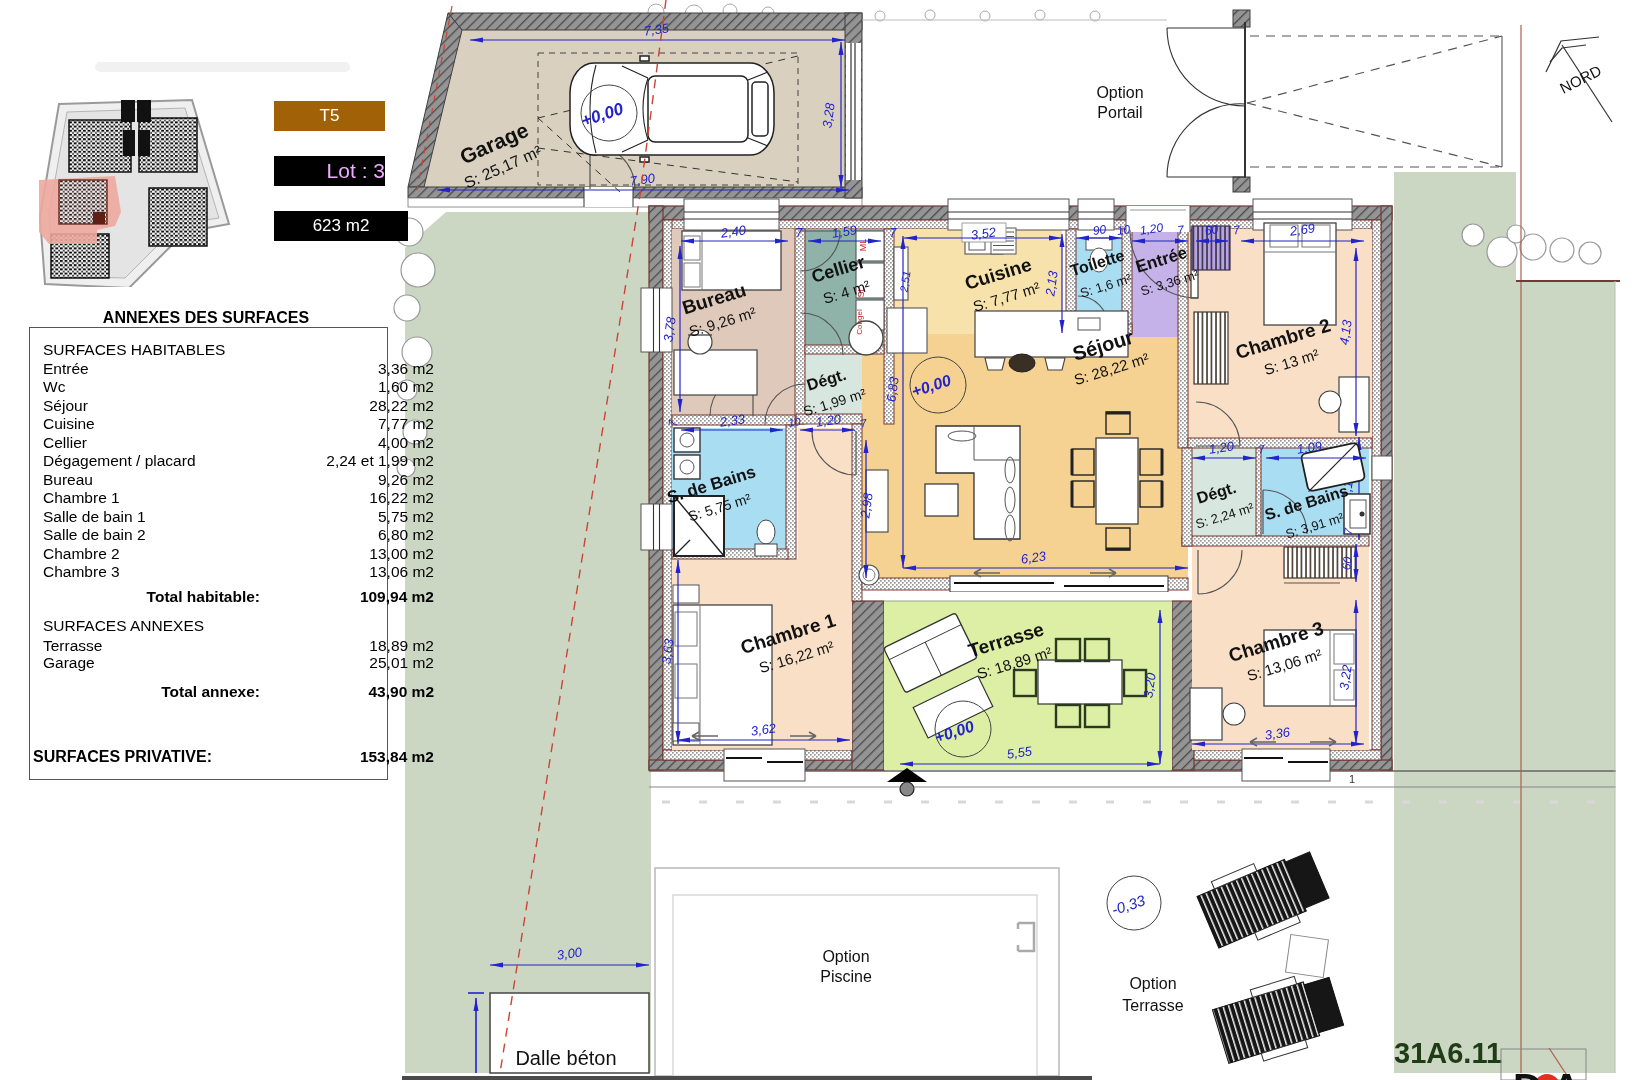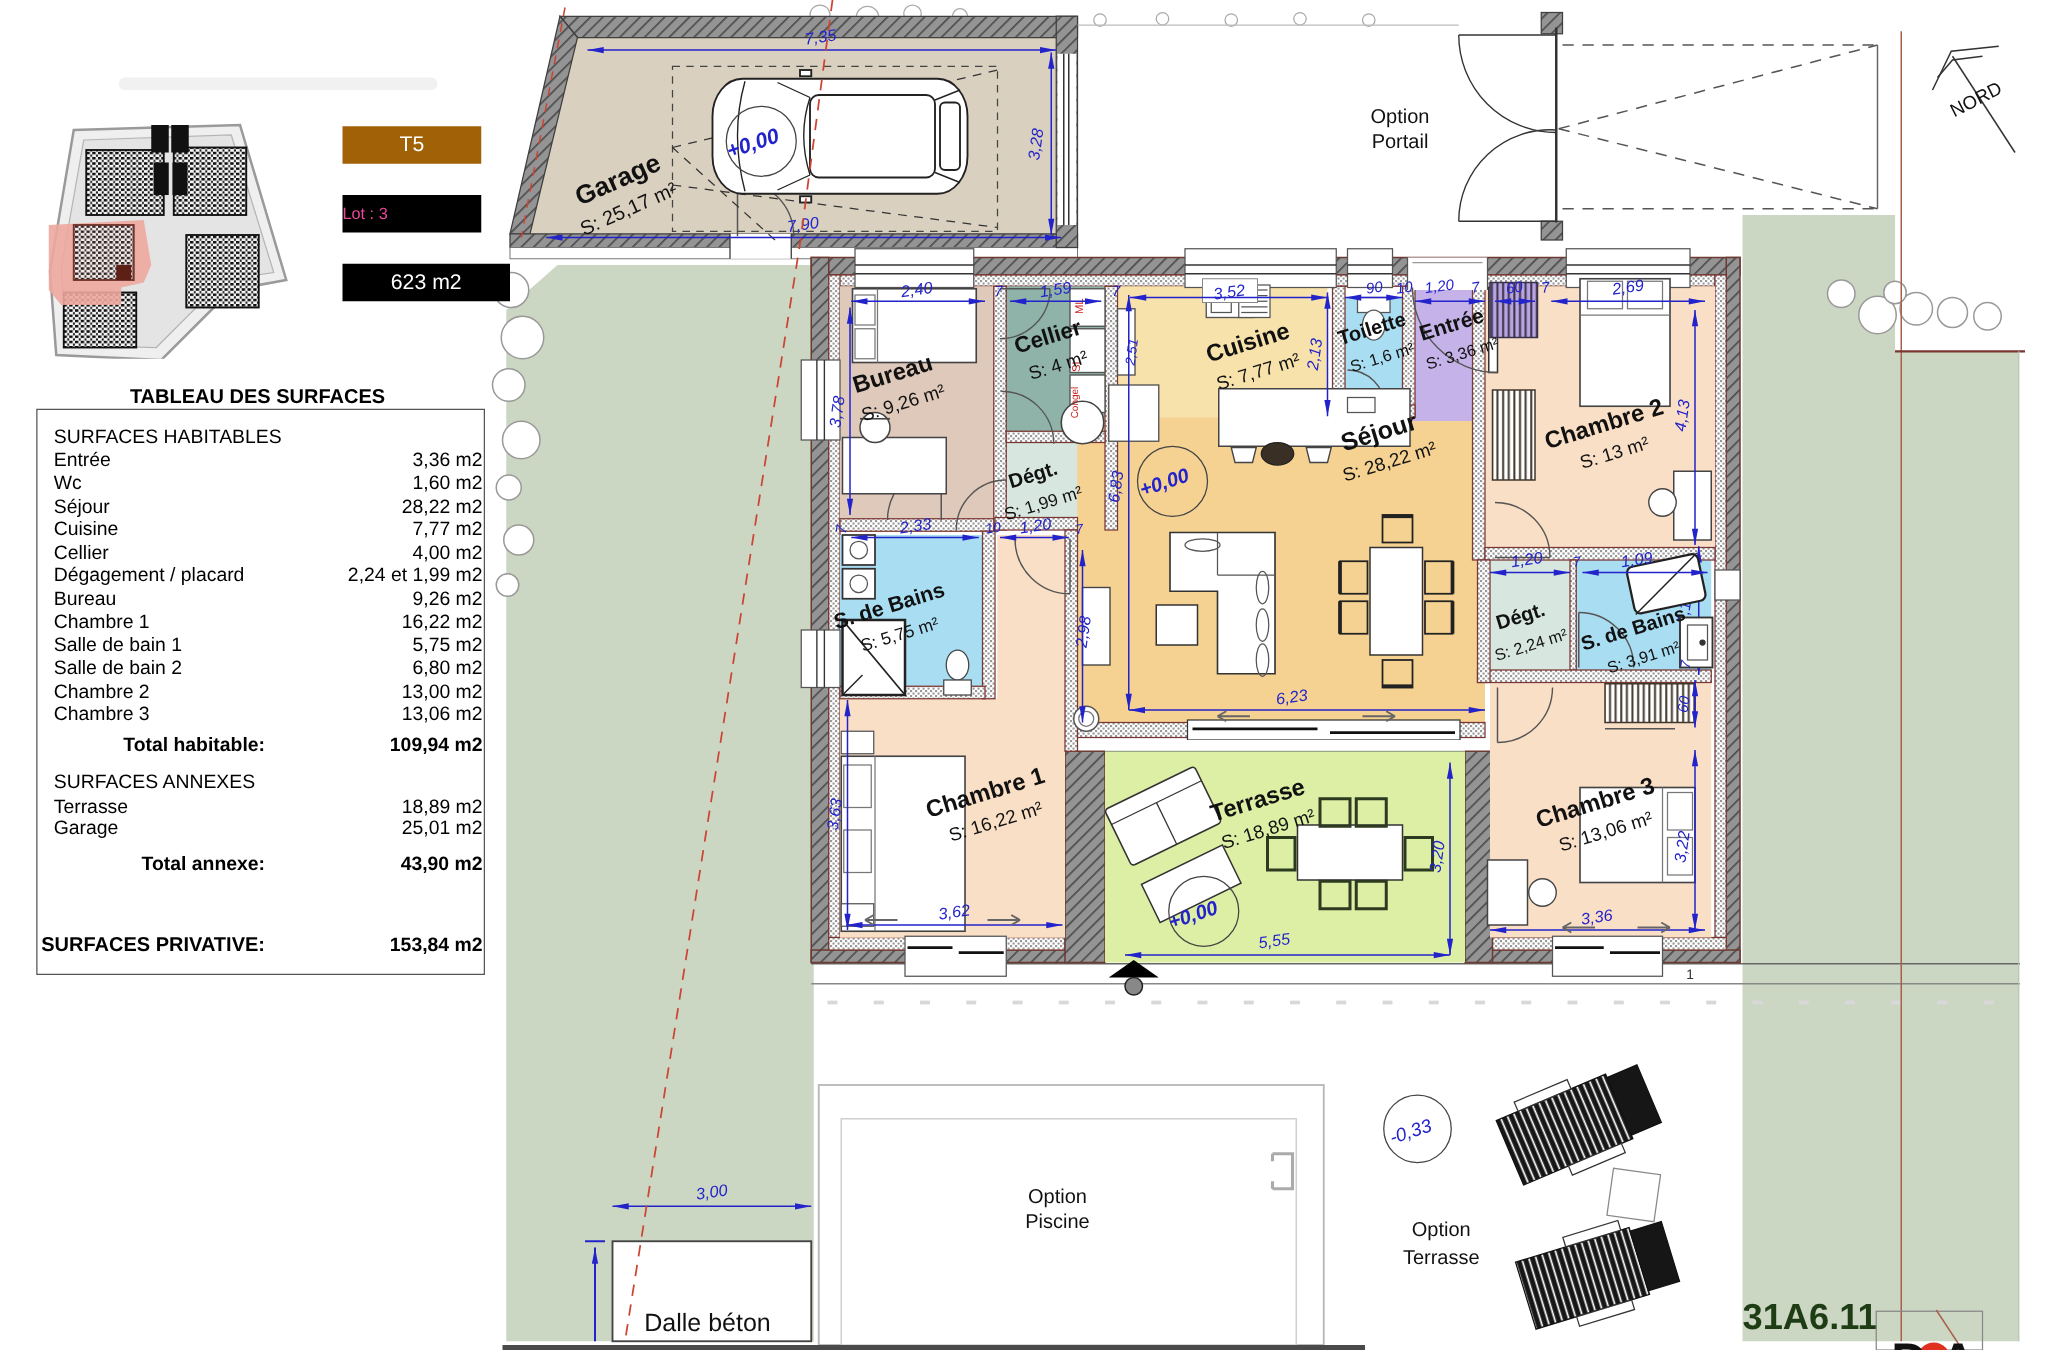--- a/index.html
+++ b/index.html
@@ -1,17 +1,17 @@
 <!DOCTYPE html>
 <html><head>
 <meta charset="utf-8">
 <style>
 html,body{margin:0;padding:0;background:#ffffff;width:1643px;height:1080px;overflow:hidden;font-family:'Liberation Sans',sans-serif;}
 #page{position:relative;width:1643px;height:1080px;background:#fff;}
-.trow{position:absolute;left:29px;width:357px;height:18px;font-size:15.5px;color:#000;}
+.trow{position:absolute;left:29px;width:357px;height:18px;font-size:15.5px;color:#000;padding-left:48px;}
 .trow .tl{position:absolute;left:14px;white-space:nowrap;}
 .trow .tl2{position:absolute;left:4px;white-space:nowrap;font-size:16px;}
 .trow .tc{position:absolute;right:174px;white-space:nowrap;}
 .trow .tv{position:absolute;right:0;white-space:nowrap;}
 .b{font-weight:bold;}
 </style>
 </head>
 <body>
 <div id="page">
 
@@ -819,25 +819,25 @@
       </defs>
 <g>
 <polygon points="2,88 78,84 84,120 78,134 60,138 60,152 12,152 2,140" fill="#eda99d" opacity="0.9"></polygon>
 <rect x="22" y="88" width="48" height="44" fill="url(#minidense2)" opacity="0.85" stroke="#5d1f16" stroke-width="1.5"></rect>
 <rect x="56" y="120" width="12" height="12" fill="#5d1f16"></rect>
 </g>
 </svg>
 
 <div style="position:absolute;left:274px;top:101px;width:111px;height:30px;background:#a16207;color:#fff;font-size:17px;text-align:center;line-height:30px">T5</div>
 
-<div style="position:absolute;left:274px;top:156px;width:111px;height:30px;background:#000;color:#ec4899;font-size:13px;text-align:left;line-height:30px">Lot : 3</div>
+<div style="position:absolute;left:274px;top:156px;width:111px;height:30px;background:#000;color:#f0abfc;font-size:21px;text-align:right;line-height:30px">Lot : 3</div>
 
 <div style="position:absolute;left:274px;top:211px;width:134px;height:30px;background:#000;color:#fff;font-size:17px;text-align:center;line-height:30px">623 m2</div>
 
-<div style="position:absolute;left:0px;top:309px;width:412px;text-align:center;font-size:16px;font-weight:bold;color:#000">TABLEAU DES SURFACES</div>
+<div style="position:absolute;left:0px;top:309px;width:412px;text-align:center;font-size:16px;font-weight:bold;color:#000">ANNEXES DES SURFACES</div>
 
 <div style="position:absolute;left:29px;top:327px;width:357px;height:451px;border:1px solid #555;background:#fff"></div>
 <div class="trow" style="top:341px">
       <span class="tl">SURFACES HABITABLES</span>
     </div>
 <div class="trow" style="top:360px">
       <span class="tl">Entrée</span>
       <span class="tv">3,36 m2</span>
     </div>
 <div class="trow" style="top:378px">

